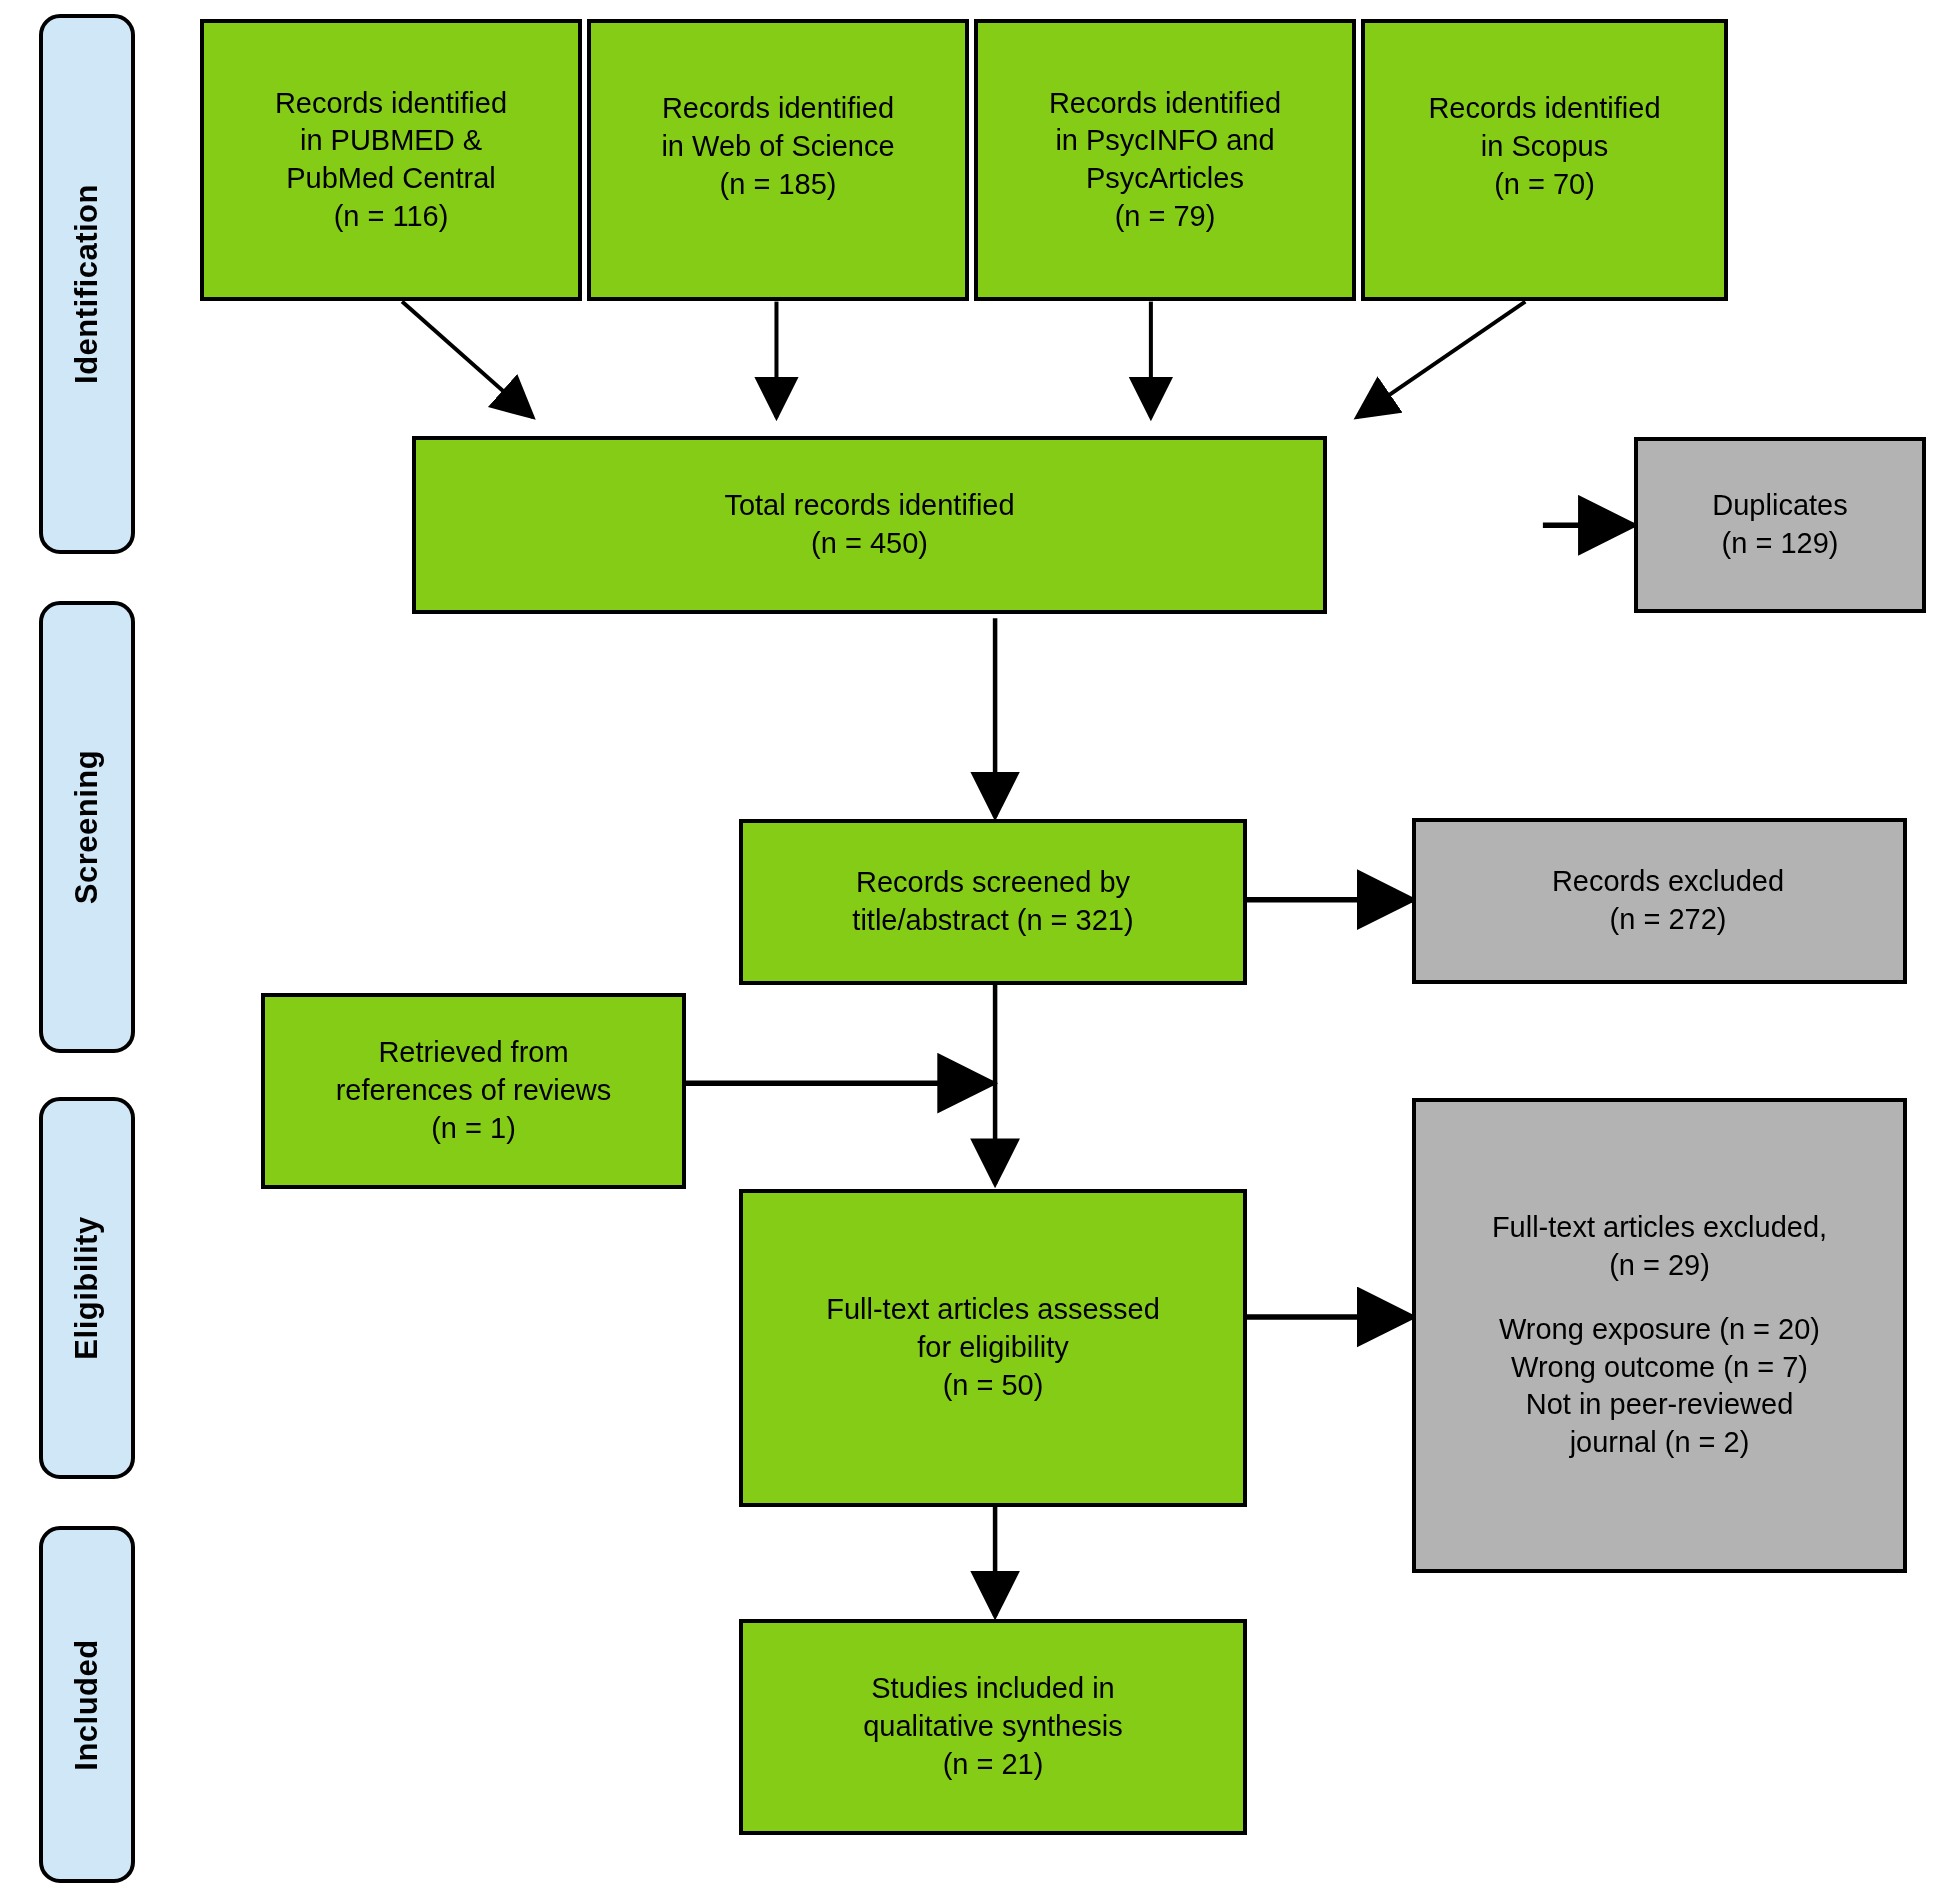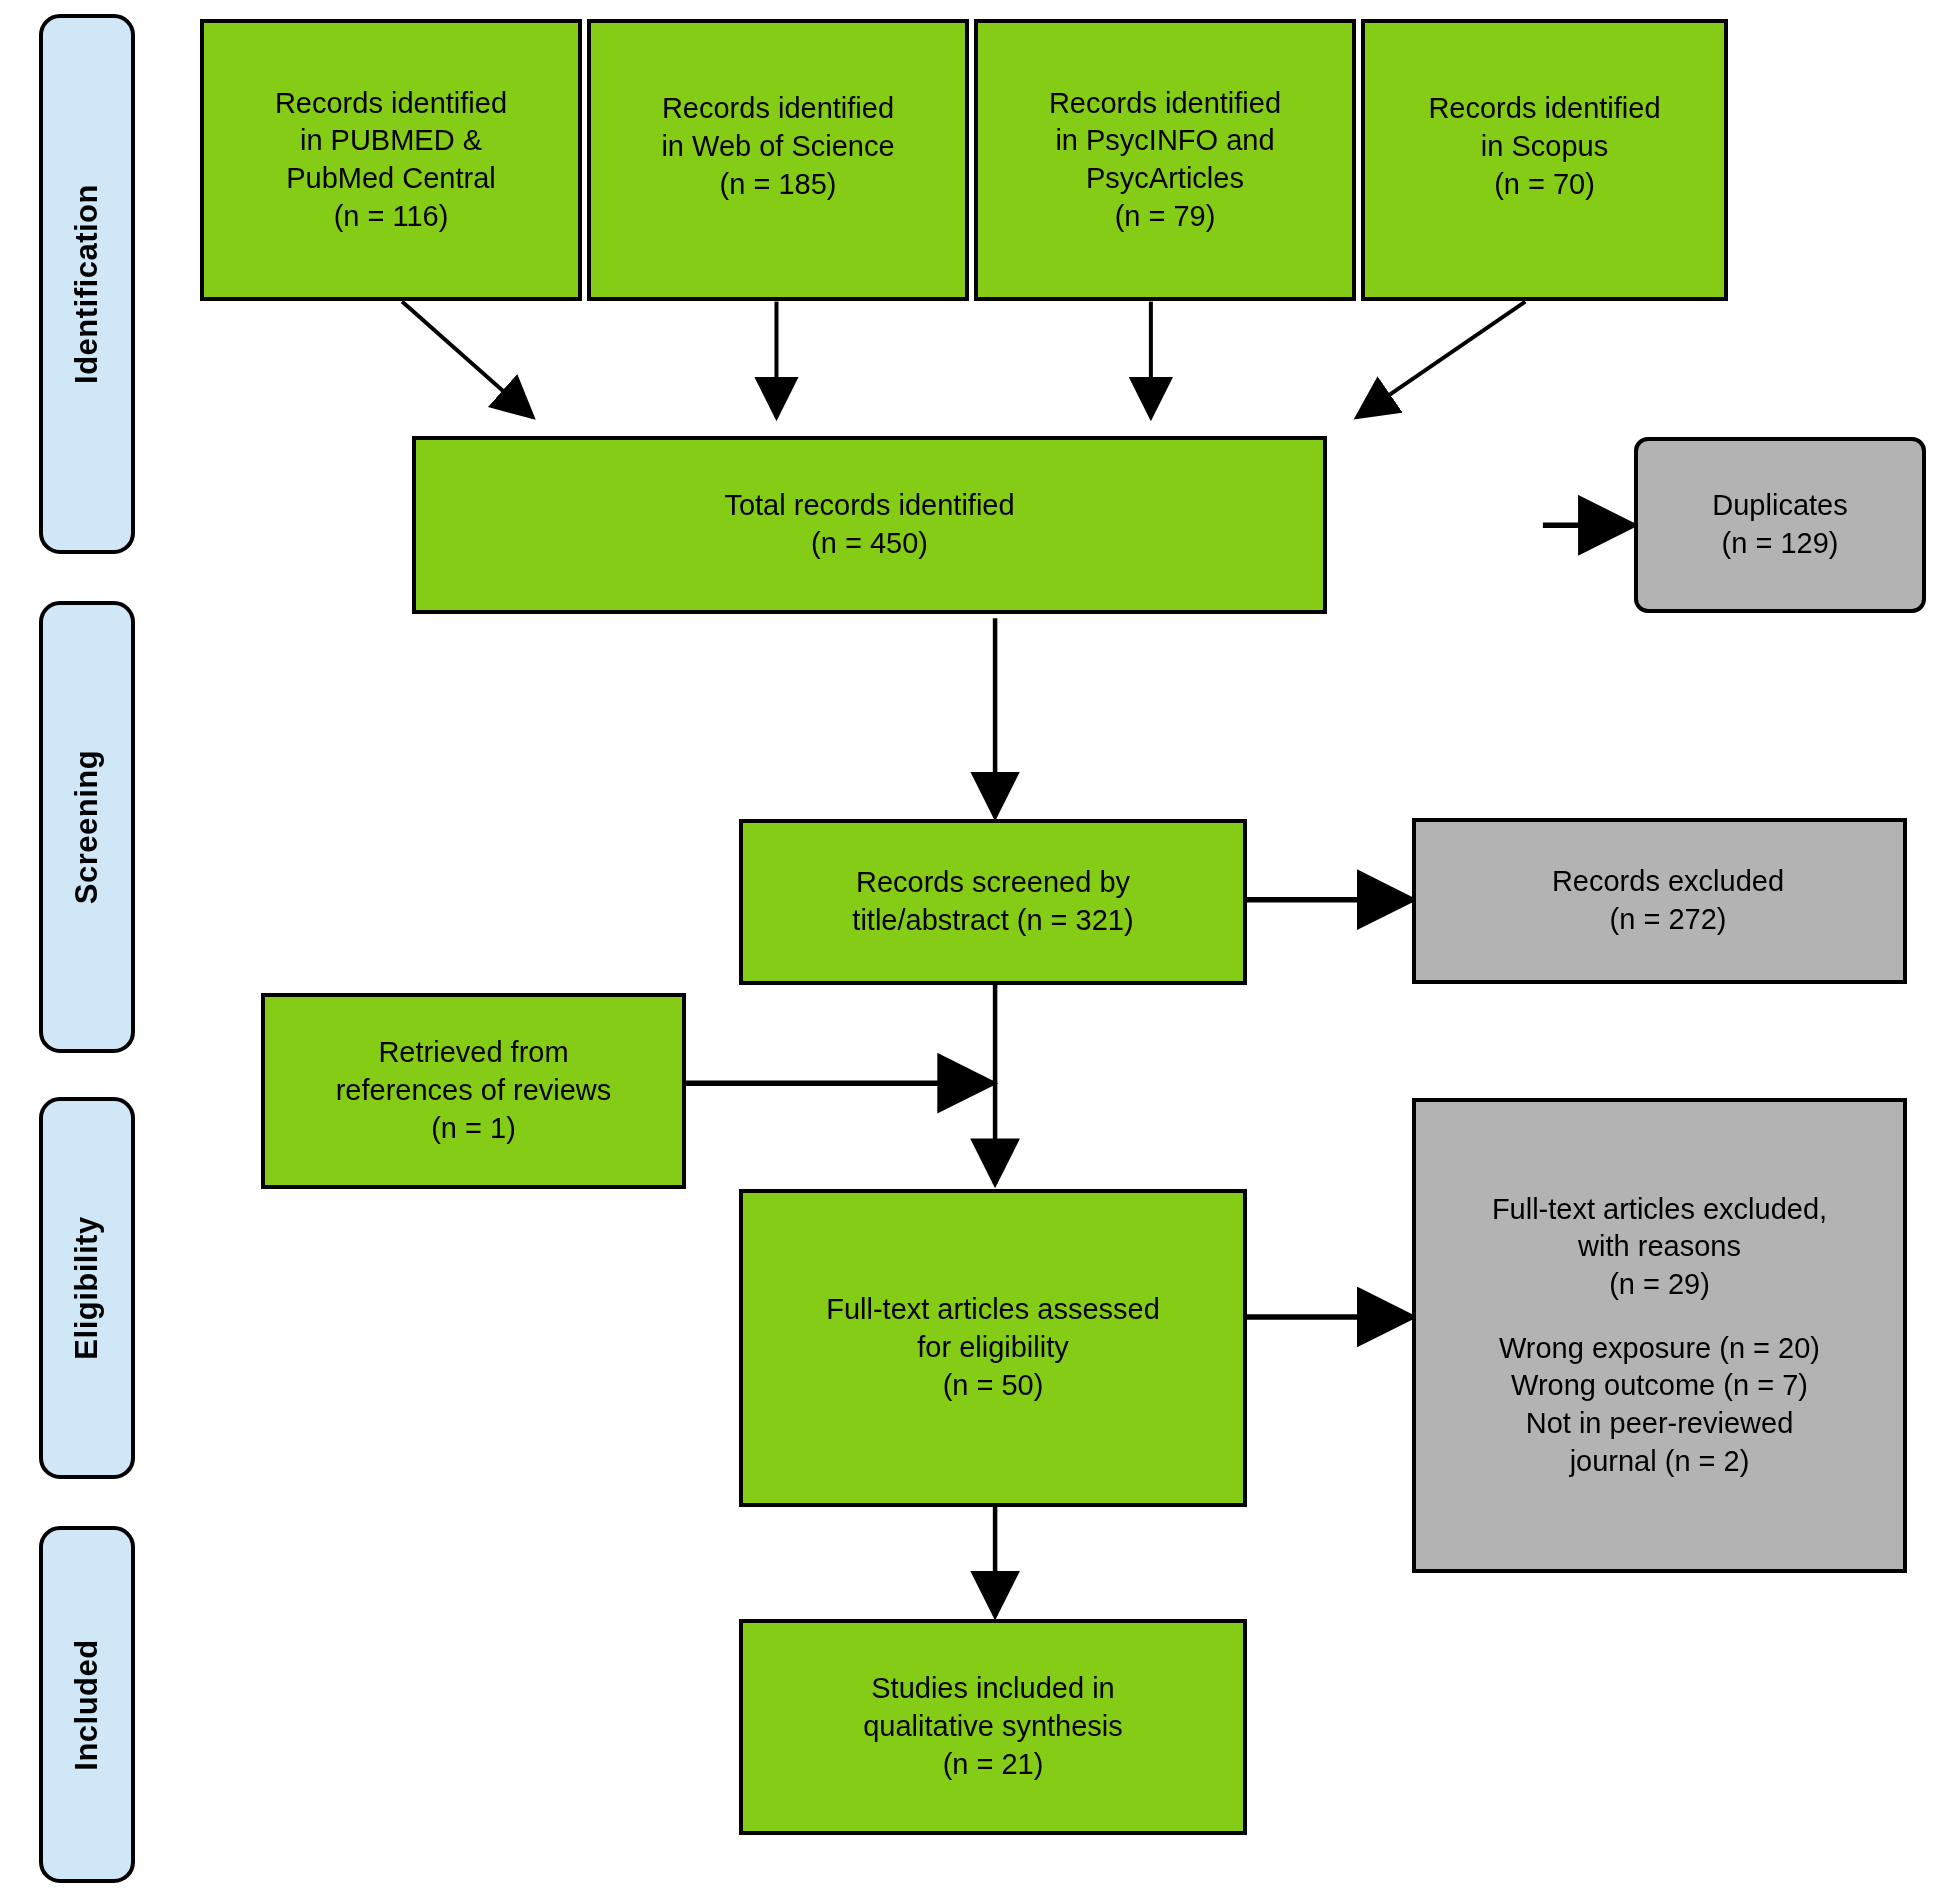--- a/index.html
+++ b/index.html
@@ -160,21 +160,21 @@
     </div>
   </div>
 
   <div class="node" style="left:412px;top:436px;width:915px;height:178px;">
     <div class="txt">
       <div>Total records identified</div>
       <div>(n = 450)</div>
     </div>
   </div>
 
-  <div class="node gray" style="left:1634px;top:437px;width:292px;height:176px;border-radius:14px;">
+  <div class="node gray" style="left:1634px;top:437px;width:292px;height:176px;">
     <div class="txt">
       <div>Duplicates</div>
       <div>(n = 129)</div>
     </div>
   </div>
 
   <div class="node" style="left:739px;top:819px;width:508px;height:166px;">
     <div class="txt">
       <div>Records screened  by</div>
       <div>title/abstract (n = 321)</div>
@@ -200,21 +200,20 @@
     <div class="txt">
       <div>Full-text articles assessed</div>
       <div>for eligibility</div>
       <div>(n = 50)</div>
     </div>
   </div>
 
   <div class="node gray" style="left:1412px;top:1098px;width:495px;height:475px;">
     <div class="txt">
       <div>Full-text articles excluded,</div>
-      <div>with reasons</div>
       <div>(n = 29)</div>
       <span class="spacer"></span>
       <div>Wrong exposure (n = 20)</div>
       <div>Wrong outcome (n = 7)</div>
       <div>Not in peer-reviewed</div>
       <div>journal (n = 2)</div>
     </div>
   </div>
 
   <div class="node" style="left:739px;top:1619px;width:508px;height:216px;">

